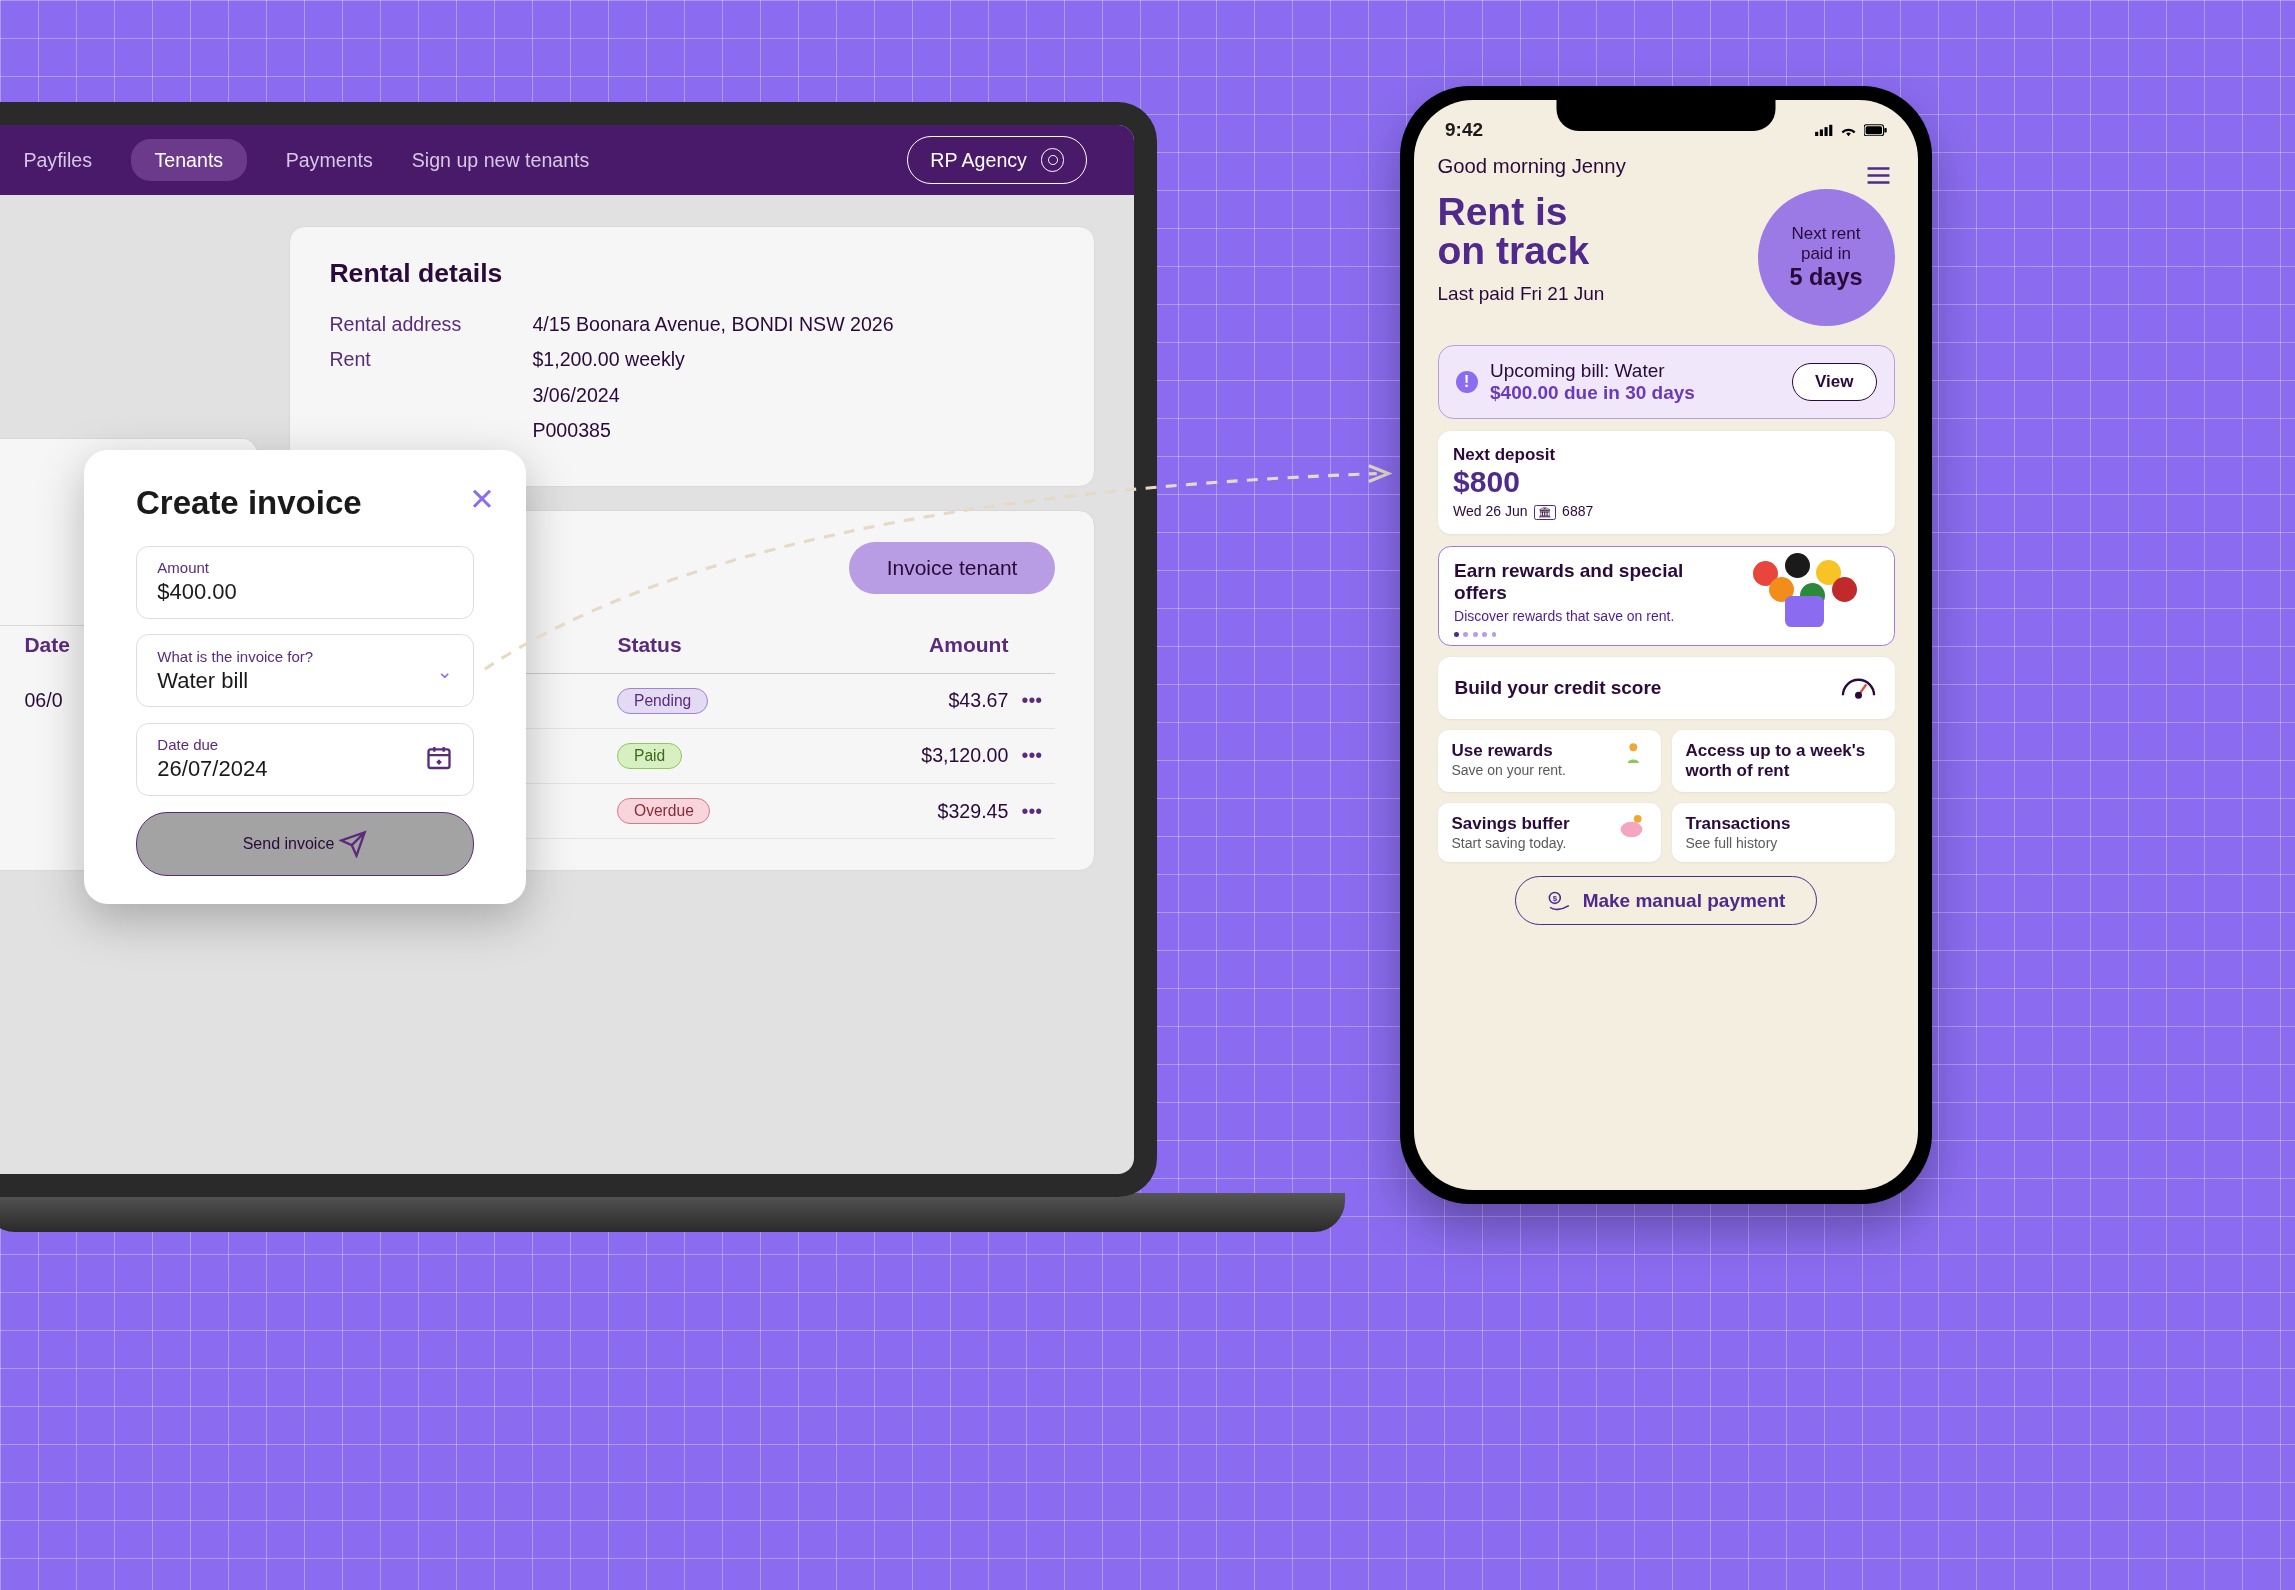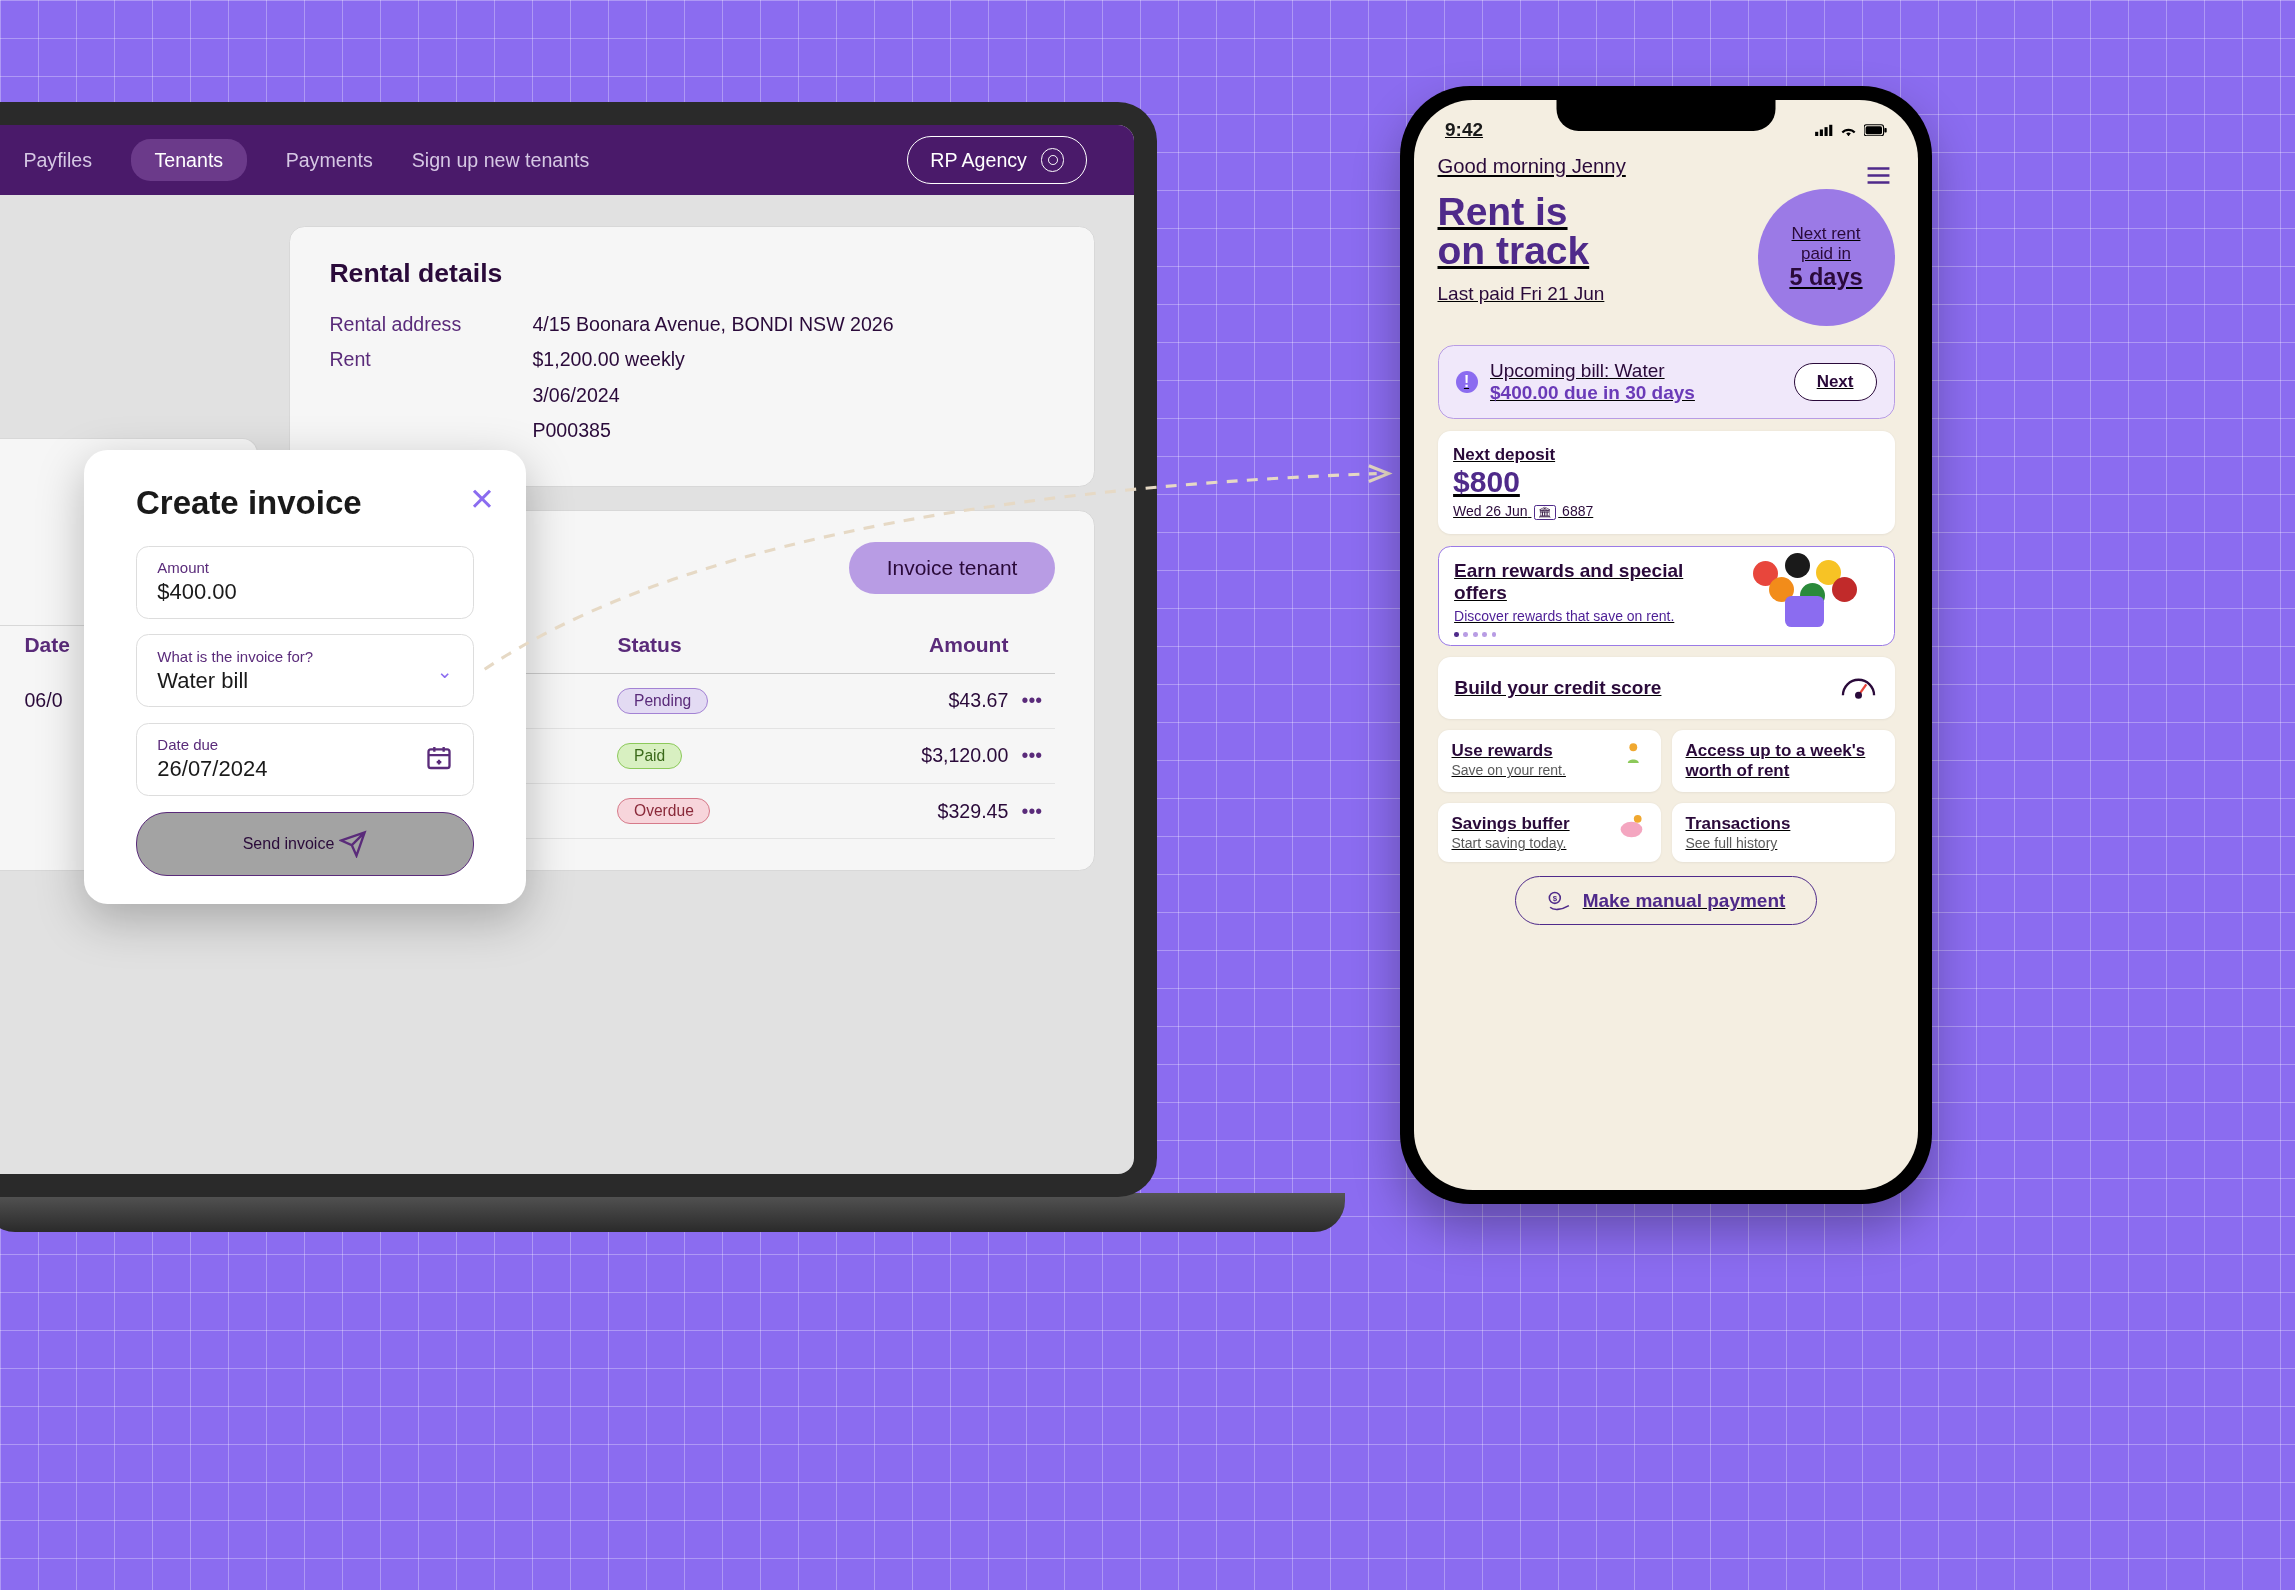--- a/index.html
+++ b/index.html
@@ -171,21 +171,20 @@
   padding: 14px;
   box-shadow: 0 23.5px 47px rgba(0,0,0,0.3);
 }
 .phone-screen {
   background: #f4eee1;
   width: 100%;
   height: 100%;
   border-radius: 59px;
   overflow: hidden;
   position: relative;
-  text-decoration: underline;
 }
 .notch {
   position: absolute;
   top: 0;
   left: 50%;
   transform: translateX(-50%);
   width: 219px;
   height: 31px;
   background: #000;
   border-radius: 0 0 22px 22px;
@@ -438,21 +437,21 @@
           <b>5 days</b>
         </div>
       </div>
 
       <div class="alert-card">
         <div class="alert-bang">!</div>
         <div class="alert-txt">
           <div>Upcoming bill: Water</div>
           <div class="l2">$400.00 due in 30 days</div>
         </div>
-        <button class="view-btn">Next</button>
+        <button class="view-btn">View</button>
       </div>
 
       <div class="grid2">
         <div class="card">
           <div class="card-label">Next deposit</div>
           <div class="card-big">$800</div>
           <div class="card-small">
             <span>Wed 26 Jun</span>
             <span class="bank-icon">🏛</span>
             <span>6887</span>

